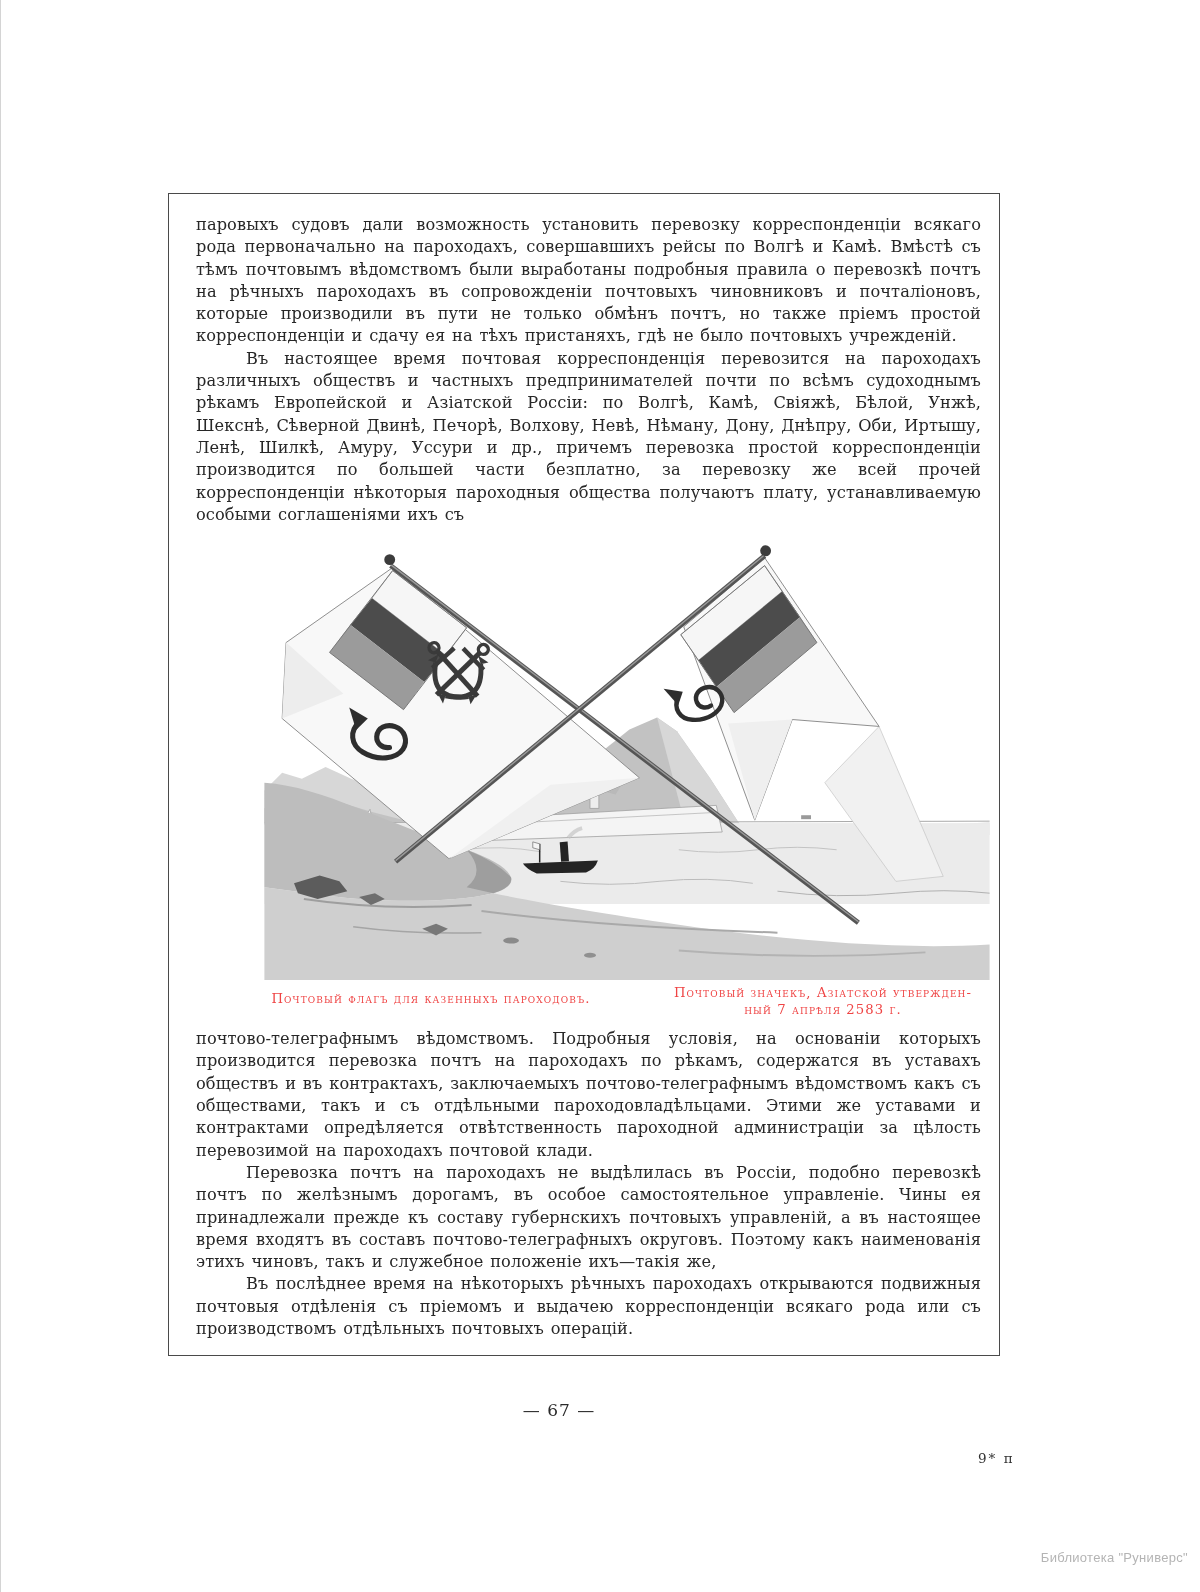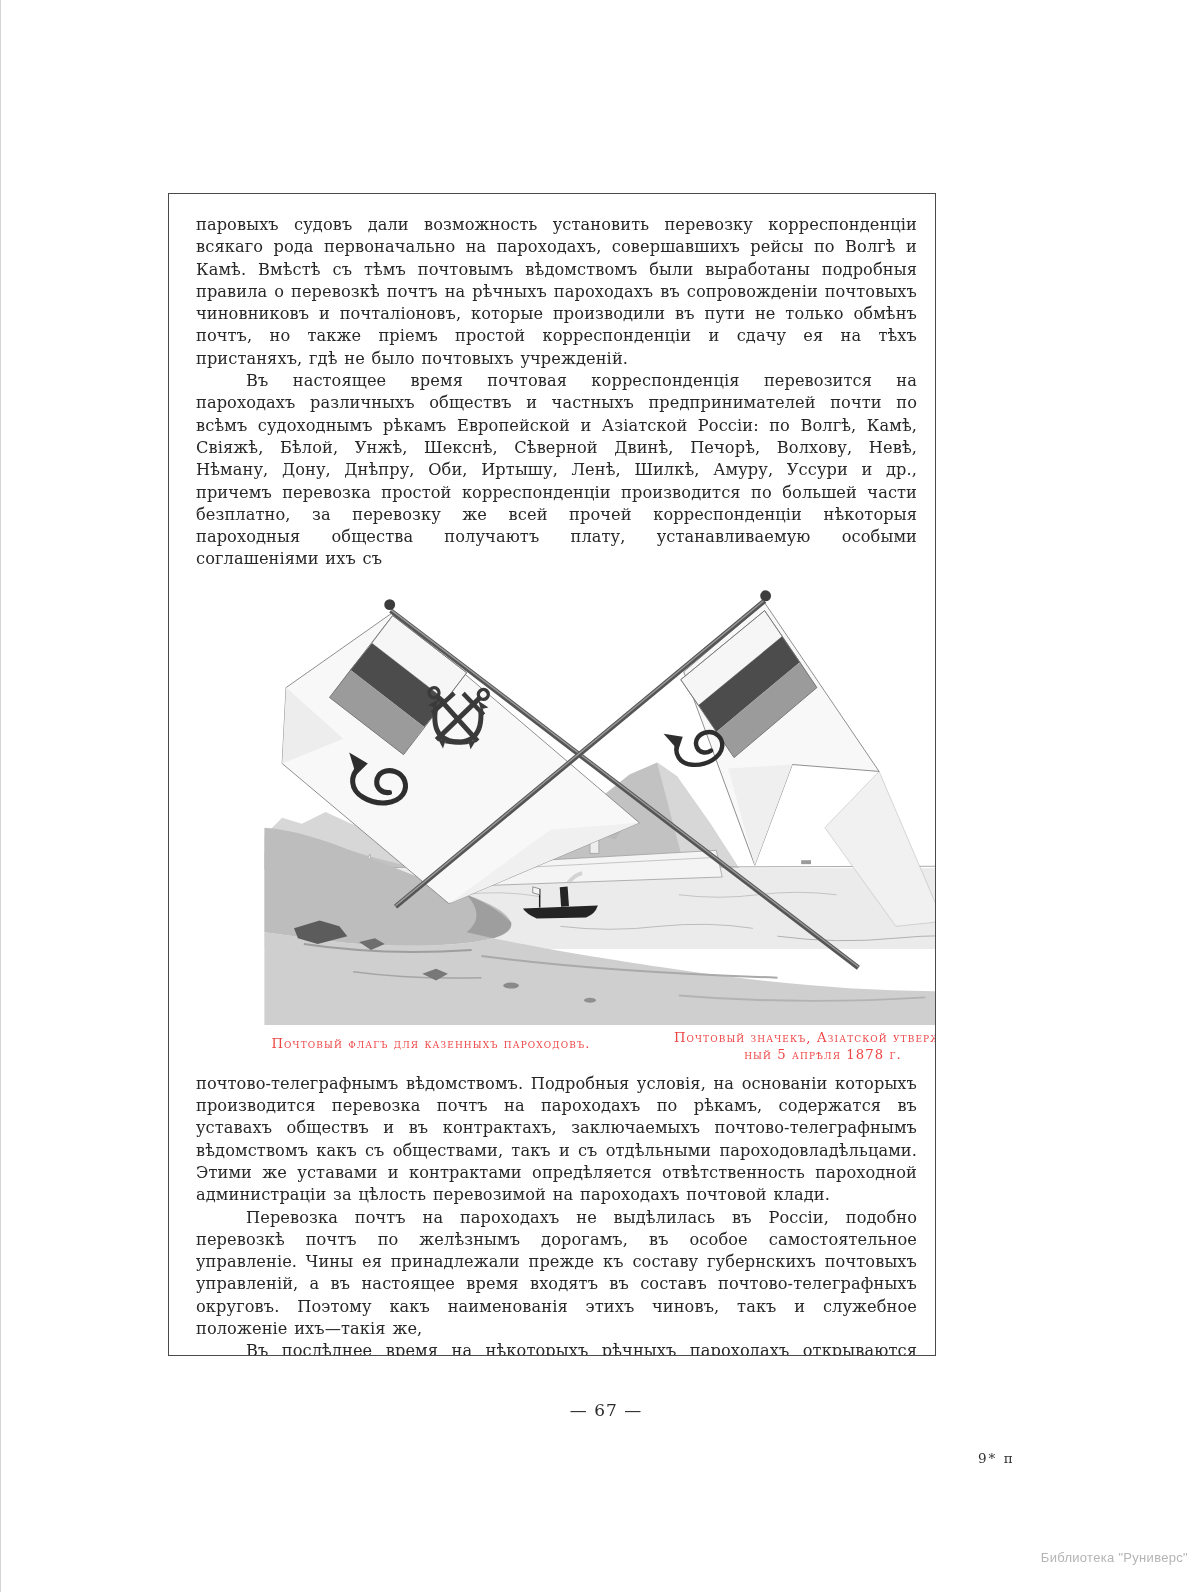--- a/index.html
+++ b/index.html
@@ -4,21 +4,21 @@
 <style>
   html,body{margin:0;padding:0;}
   body{
     width:1200px;height:1592px;position:relative;overflow:hidden;
     background:#ffffff;
     font-family:"DejaVu Serif","Liberation Serif",serif;
     color:#272727;
   }
   .scan-edge{position:absolute;left:0;top:0;width:1px;height:100%;background:#d4d4d4;}
   .frame{
-    position:absolute;left:168px;top:193px;width:768px;height:1163px;
+    position:absolute;left:168px;top:193px;width:832px;height:1163px;
     box-sizing:border-box;border:1.5px solid #4a4a4a;
     padding:20px 18px 0 27px;overflow:hidden;
   }
   .frame::before{
     content:"";position:absolute;inset:-6px;border:1px solid #5f5f5f;pointer-events:none;
   }
   .bodytext p{
     margin:0;font-size:16.2px;line-height:22.3px;text-align:justify;
     word-spacing:1.5px;letter-spacing:0.1px;
   }
@@ -31,21 +31,21 @@
     font-variant:small-caps;color:#ef4444;
   }
   .cap-left{width:46%;text-align:center;padding-top:6px;}
   .cap-right{width:46%;margin-left:auto;text-align:center;}
   .after-figure{margin-top:10px;}
   .sig-mark{
     position:absolute;top:1450px;left:978px;font-size:13.5px;color:#333;
     letter-spacing:2px;
   }
   .page-number{
-    position:absolute;top:1400px;left:536px;width:140px;text-align:center;
+    position:absolute;top:1400px;left:489px;width:140px;text-align:center;
     font-size:17px;color:#2b2b2b;letter-spacing:1px;
   }
   .watermark{
     position:absolute;top:1550px;right:12px;
     font-family:"Liberation Sans","DejaVu Sans",sans-serif;
     font-size:13px;color:#b4b4b4;letter-spacing:0.3px;
   }
 </style>
 </head>
 <body>
@@ -182,21 +182,21 @@
         <line x1="507" y1="19" x2="133" y2="329" stroke="#9b9b9b" stroke-width="1.4"></line>
         <circle cx="127" cy="24" r="5.5" fill="#3c3c3c"></circle>
         <circle cx="508" cy="15" r="5.5" fill="#3c3c3c"></circle>
       </g>
     </svg>
 
     <figcaption class="captions">
       <div class="cap-left">Почтовый флагъ для казенныхъ пароходовъ.</div>
       <div class="cap-right">
         <div>Почтовый значекъ, Азіатской утвержден-</div>
-        <div>ный 5 апрѣля 1878 г.</div>
+        <div>ный 7 апрѣля 2583 г.</div>
       </div>
     </figcaption>
   </figure>
 
   <div class="bodytext after-figure">
     <p>почтово-телеграфнымъ вѣдомствомъ. Подробныя условія, на основаніи которыхъ производится перевозка почтъ на пароходахъ по рѣкамъ, содержатся въ уставахъ обществъ и въ контрактахъ, заключаемыхъ почтово-телеграфнымъ вѣдомствомъ какъ съ обществами, такъ и съ отдѣльными пароходовладѣльцами. Этими же уставами и контрактами опредѣляется отвѣтственность пароходной администраціи за цѣлость перевозимой на пароходахъ почтовой клади.</p>
     <p class="indent">Перевозка почтъ на пароходахъ не выдѣлилась въ Россіи, подобно перевозкѣ почтъ по желѣзнымъ дорогамъ, въ особое самостоятельное управленіе. Чины ея принадлежали прежде къ составу губернскихъ почтовыхъ управленій, а въ настоящее время входятъ въ составъ почтово-телеграфныхъ округовъ. Поэтому какъ наименованія этихъ чиновъ, такъ и служебное положеніе ихъ—такія же,</p>
     <p class="indent">Въ послѣднее время на нѣкоторыхъ рѣчныхъ пароходахъ открываются подвижныя почтовыя отдѣленія съ пріемомъ и выдачею корреспонденціи всякаго рода или съ производствомъ отдѣльныхъ почтовыхъ операцій.</p>
   </div>
 </div>

